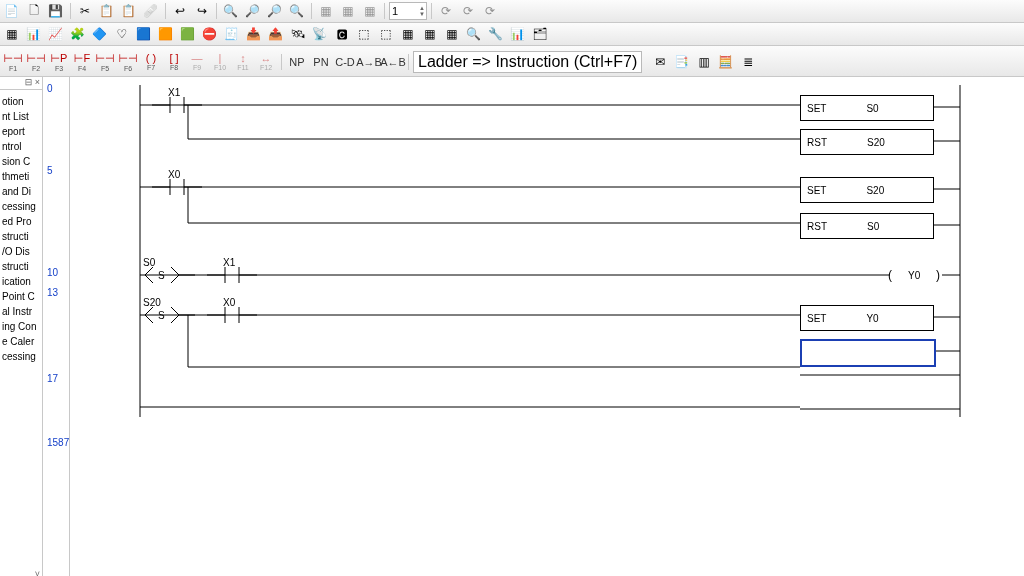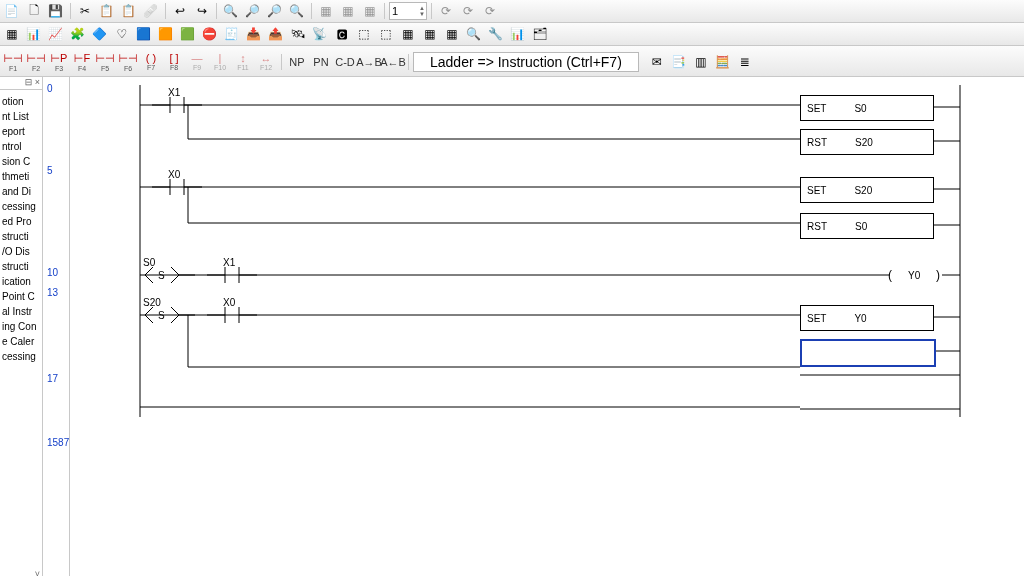--- a/index.html
+++ b/index.html
@@ -6,34 +6,34 @@
   .toolbar{height:22px;background:linear-gradient(#fcfcfc,#e8e8e8);border-bottom:1px solid #c8c8c8;display:flex;align-items:center;padding:0 2px;gap:2px}
   .tool-btn{width:18px;height:18px;display:flex;align-items:center;justify-content:center;border:1px solid transparent;border-radius:2px;font-size:12px;cursor:pointer}
   .sep{width:1px;height:16px;background:#c8c8c8;margin:0 2px}
   .spin{display:flex;align-items:center;border:1px solid #b9b9b9;height:16px;background:#fff}
   .spin input{border:none;width:24px;font-size:11px;padding:0 2px;outline:none}
   .spin .arrows{display:flex;flex-direction:column;font-size:6px;line-height:6px;color:#666;cursor:pointer;padding:0 1px}
   .fkey{display:flex;flex-direction:column;align-items:center;width:22px;font-size:8px;color:#555;cursor:pointer}
   .fkey .ic{font-size:11px;color:#b00}
   .fkey-lbl{font-size:7px}
   .fkey.dim{opacity:.45}
-  .il-btn{border:1px solid #b9b9b9;background:#fff;padding:1px 16px;font-size:14px;cursor:pointer}
+  .il-btn{border:1px solid #b9b9b9;background:#fff;padding:1px 4px;font-size:16px;cursor:pointer}
   
   .middle{display:flex;height:504px}
   .side{width:42px;background:#fff;border-right:1px solid #c8c8c8;position:relative;overflow:hidden}
   .side-header{height:12px;border-bottom:1px solid #c8c8c8;font-size:9px;color:#666;text-align:right;padding-right:2px}
   .side ul{list-style:none;margin:0;padding:4px 0 0 0}
   .side li{font-size:10px;line-height:15px;white-space:nowrap;color:#000;padding-left:2px;cursor:pointer}
   .side .scroll-hint{position:absolute;bottom:2px;right:2px;font-size:9px;color:#666}
   .gutter{width:26px;background:#fff;border-right:1px solid #c8c8c8}
   .gutter div{font-size:10px;color:#1540c8;padding-left:4px;position:absolute}
   .canvas{flex:1;background:#fff;position:relative}
   .canvas svg{position:absolute;top:0;left:0}
   .rung-lbl{position:absolute;font-size:10px;color:#000}
-  .out-box{position:absolute;border:1px solid #000;height:20px;padding:2px 6px;font-size:10px;width:120px;display:flex;gap:28px;align-items:center;background:#fff}
+  .out-box{position:absolute;border:1px solid #000;height:20px;padding:2px 6px;font-size:10px;width:120px;display:flex;gap:40px;align-items:center;background:#fff}
   .out-box.sel{border:2px solid #1b3fb3}
 </style>
 </head>
 <body>
 
 <div class="toolbar">
   <span class="tool-btn">📄</span>
   <span class="tool-btn">🗋</span>
   <span class="tool-btn">💾</span>
   <span class="sep"></span>

